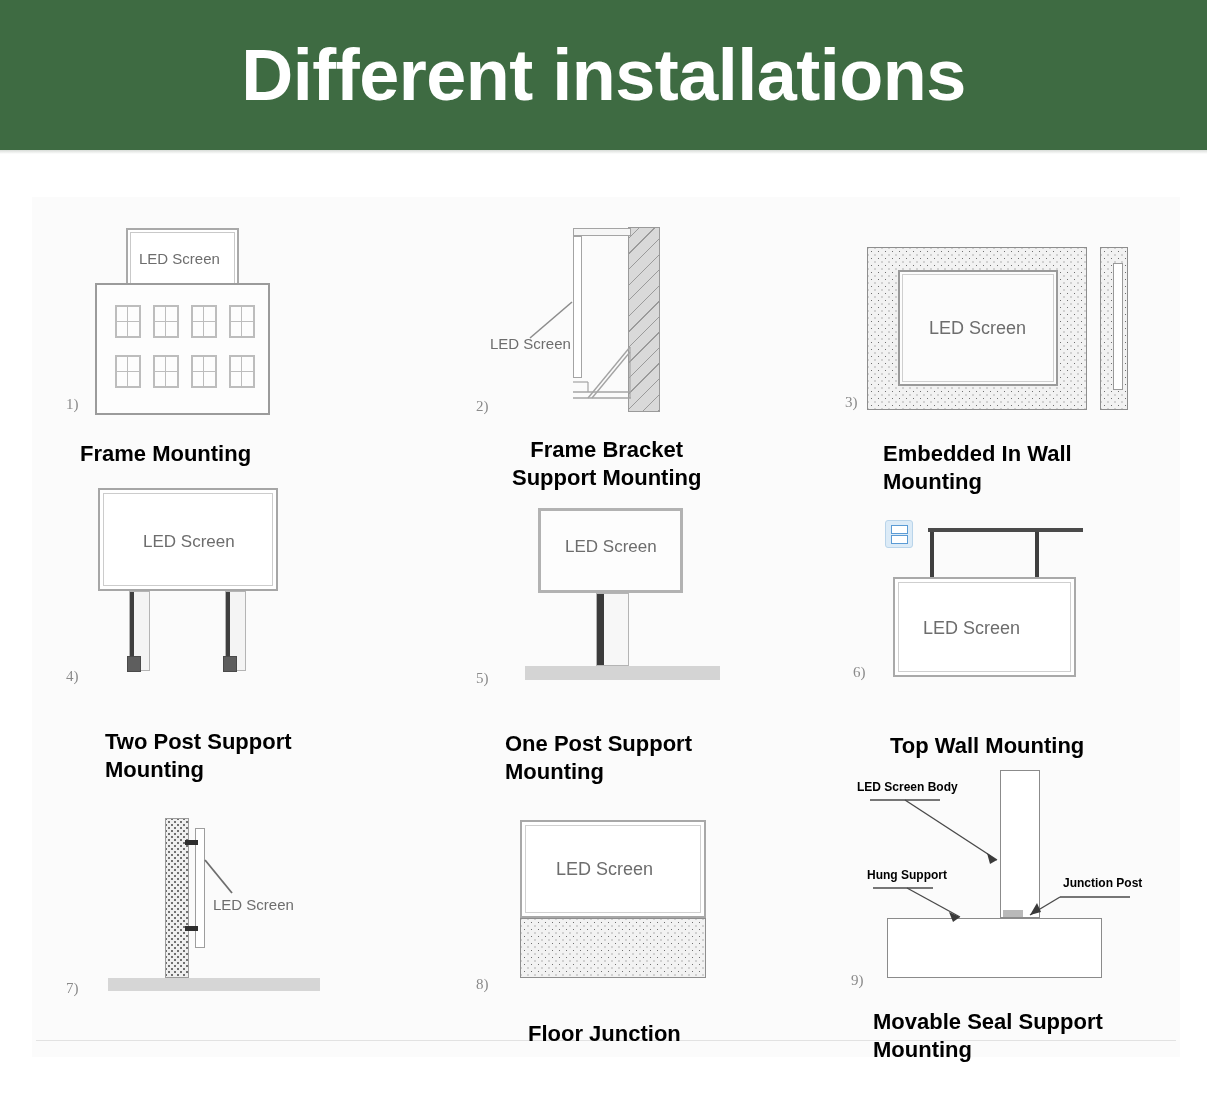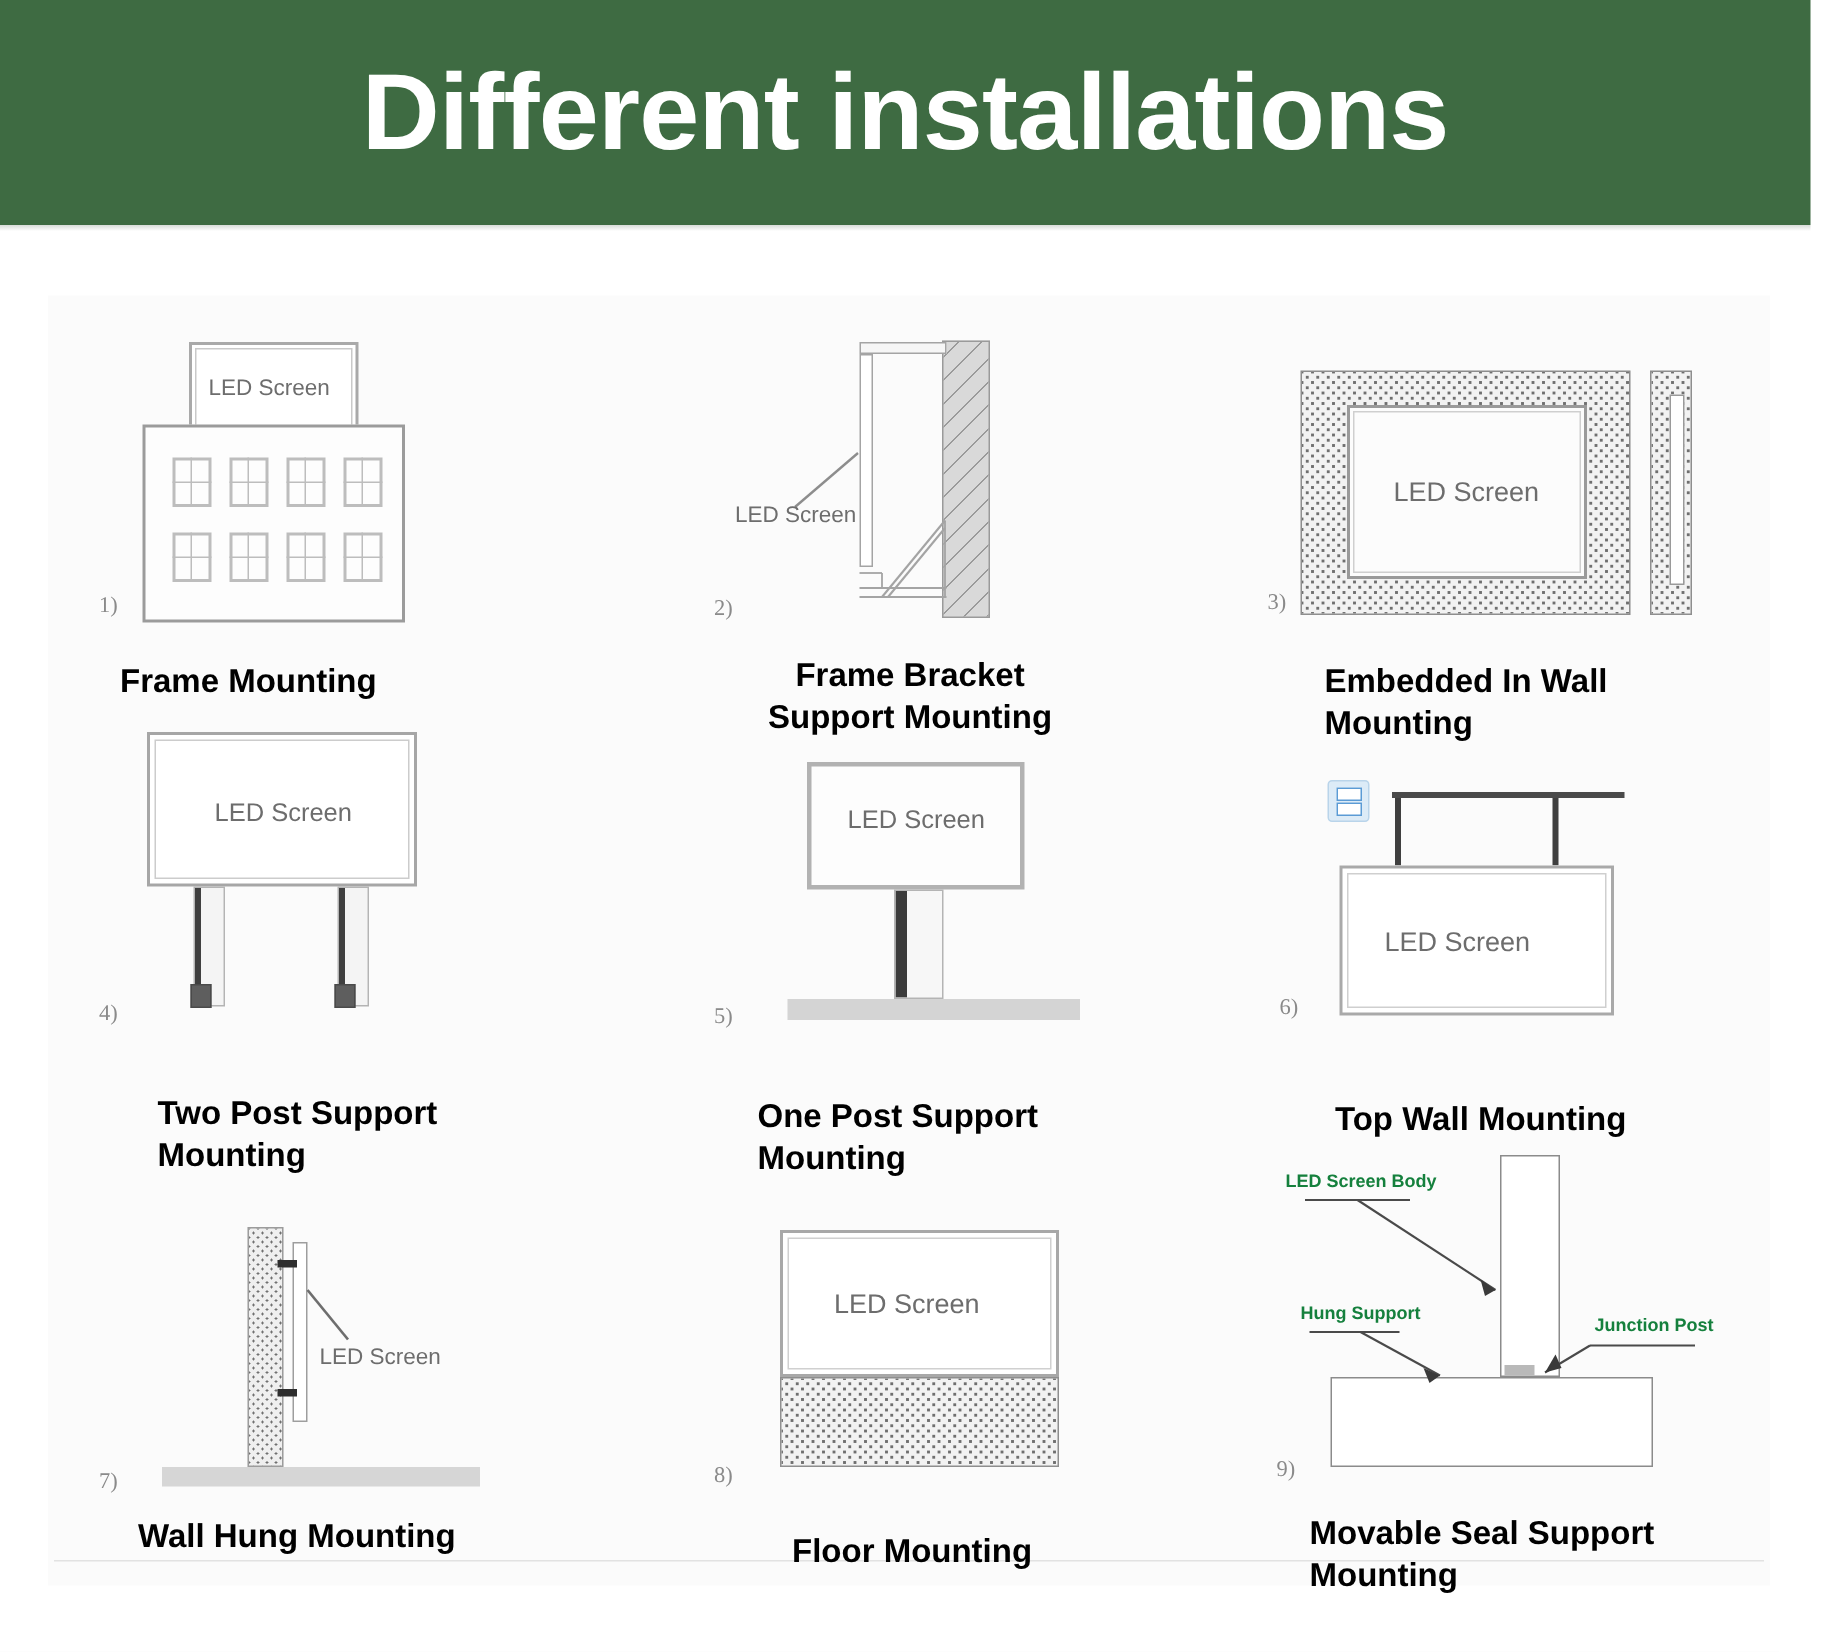--- a/index.html
+++ b/index.html
@@ -61,21 +61,21 @@
   .box{position:absolute;box-sizing:border-box;}
   .screen-label{
     position:absolute;
     color:#6d6d6d;
     font-size:15px;
     white-space:nowrap;
     font-family:"Liberation Sans", sans-serif;
   }
   .anno{
     position:absolute;
-    color:#15803d;
+    color:#000000;
     font-size:12px;
     white-space:nowrap;
     font-weight:bold;
   }
 
   
   .stipple{
     background-color:#f2f2f2;
     background-image:
       radial-gradient(#6f6f6f 0.9px, transparent 1px),
@@ -274,33 +274,32 @@
     <div class="box" style="left:125px;top:126px;width:13px;height:5px;background:#2e2e2e;border:0;"></div>
 
     <div class="box" style="left:48px;top:178px;width:212px;height:13px;background:#d6d6d6;border:0;"></div>
 
     <svg style="position:absolute;left:0;top:0;width:340px;height:260px;">
       <line x1="145" y1="60" x2="172" y2="93" stroke="#6e6e6e" stroke-width="1.8"></line>
     </svg>
     <div class="screen-label" style="left:153px;top:96px;">LED Screen</div>
   </div>
   <div class="idx" style="left:6px;top:180px;">7)</div>
-  <div class="caption" style="left:32px;top:210px;">Wall Hung Mounting</div>
 </div>
 
 <div class="cell" style="left:470px;top:800px;width:330px;height:260px;">
   <div class="fig">
     <div class="box" style="left:50px;top:20px;width:186px;height:98px;border:2px solid #a8a8a8;background:#ffffff;"></div>
     <div class="box" style="left:55px;top:25px;width:176px;height:88px;border:1px solid #d0d0d0;background:#ffffff;"></div>
     <div class="screen-label" style="left:86px;top:59px;font-size:18px;">LED Screen</div>
 
     <div class="box stipple" style="left:50px;top:118px;width:186px;height:60px;border:1px solid #8e8e8e;"></div>
   </div>
   <div class="idx" style="left:6px;top:176px;">8)</div>
-  <div class="caption" style="left:58px;top:220px;">Floor Mounting</div>
+  <div class="caption" style="left:58px;top:220px;">Floor Junction</div>
 </div>
 
 <div class="cell" style="left:845px;top:760px;width:340px;height:300px;">
   <div class="fig">
 
     <div class="box" style="left:155px;top:10px;width:40px;height:148px;border:1.5px solid #8b8b8b;background:#ffffff;"></div>
 
     <div class="box" style="left:158px;top:150px;width:20px;height:7px;background:#b9b9b9;border:0;"></div>
 
     <div class="box" style="left:42px;top:158px;width:215px;height:60px;border:1.5px solid #8b8b8b;background:#ffffff;"></div>

